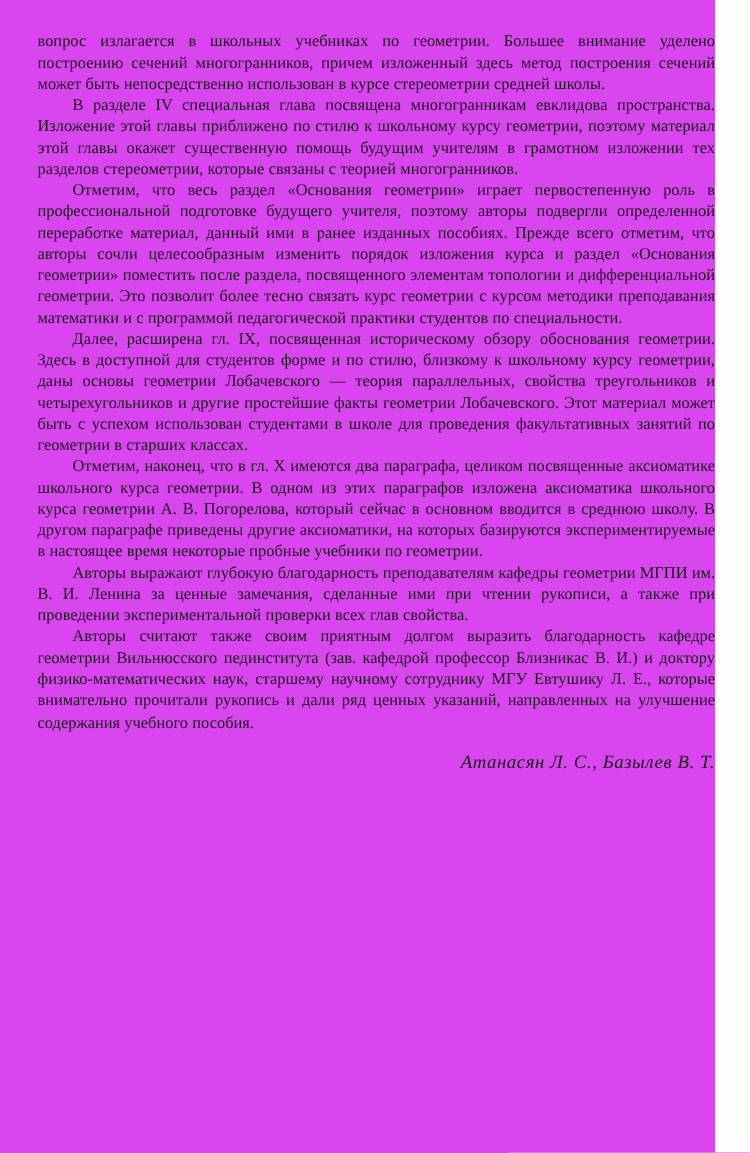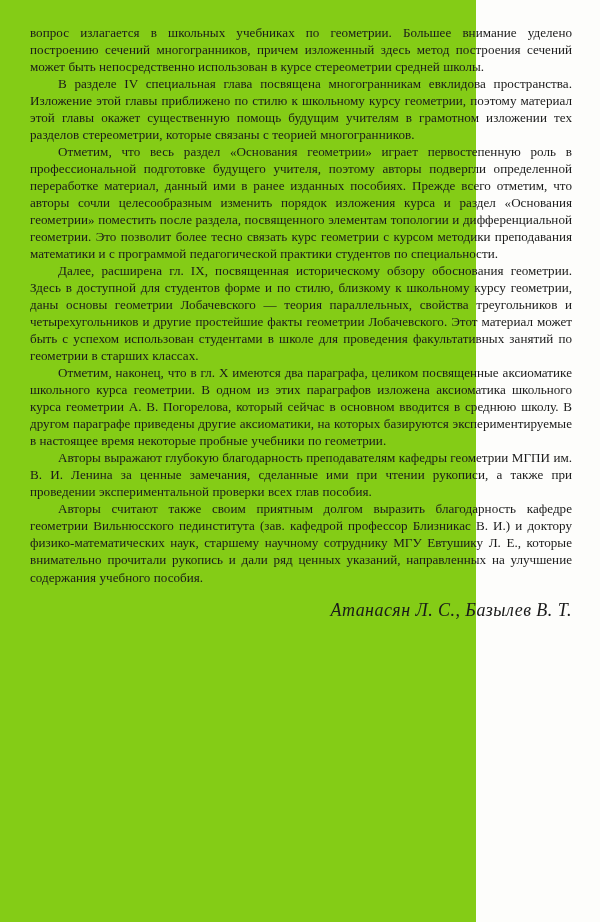--- a/index.html
+++ b/index.html
@@ -11,23 +11,23 @@
     width: 600px;
     height: 922px;
     background: #fdfdfb;
     font-family: "Liberation Serif", "DejaVu Serif", serif;
     color: #1a1a1a;
     overflow: hidden;
   }
 
   .page {
     position: relative;
-    width: 476px;
+    width: 572px;
     height: 922px;
-    background: #84cc16;
+    background: #d946ef;
     box-sizing: border-box;
   }
 
   .text-column {
     position: absolute;
     left: 30px;
     top: 24px;
     width: 542px;
   }
 
@@ -48,21 +48,21 @@
   p.para.no-indent {
     text-indent: 0;
   }
 
   .signature {
     margin: 0;
     padding: 0;
     margin-top: 16px;
     text-align: right;
     font-style: italic;
-    font-size: 18px;
+    font-size: 15px;
     line-height: 17.02px;
     letter-spacing: 0.45px;
     white-space: nowrap;
   }
 
   .blank-area {
     position: absolute;
     left: 0;
     top: 624px;
     width: 600px;
@@ -80,21 +80,21 @@
 
     <p class="para">В разделе IV специальная глава посвящена многогранникам евклидова пространства. Изложение этой главы приближено по стилю к школьному курсу геометрии, поэтому материал этой главы окажет существенную помощь будущим учителям в грамотном изложении тех разделов стереометрии, которые связаны с теорией многогранников.</p>
 
     <p class="para">Отметим, что весь раздел «Основания геометрии» играет первостепенную роль в профессиональной подготовке будущего учителя, поэтому авторы подвергли определенной переработке материал, данный ими в ранее изданных пособиях. Прежде всего отметим, что авторы сочли целесообразным изменить порядок изложения курса и раздел «Основания геометрии» поместить после раздела, посвященного элементам топологии и дифференциальной геометрии. Это позволит более тесно связать курс геометрии с курсом методики преподавания математики и с программой педагогической практики студентов по специальности.</p>
 
     <p class="para">Далее, расширена гл. IX, посвященная историческому обзору обоснования геометрии. Здесь в доступной для студентов форме и по стилю, близкому к школьному курсу геометрии, даны основы геометрии Лобачевского — теория параллельных, свойства треугольников и четырехугольников и другие простейшие факты геометрии Лобачевского. Этот материал может быть с успехом использован студентами в школе для проведения факультативных занятий по геометрии в старших классах.</p>
 
 
     <p class="para">Отметим, наконец, что в гл. X имеются два параграфа, целиком посвященные аксиоматике школьного курса геометрии. В одном из этих параграфов изложена аксиоматика школьного курса геометрии А. В. Погорелова, который сейчас в основном вводится в среднюю школу. В другом параграфе приведены другие аксиоматики, на которых базируются экспериментируемые в настоящее время некоторые пробные учебники по геометрии.</p>
 
-    <p class="para">Авторы выражают глубокую благодарность преподавателям кафедры геометрии МГПИ им. В. И. Ленина за ценные замечания, сделанные ими при чтении рукописи, а также при проведении экспериментальной проверки всех глав пособия.</p>
+    <p class="para">Авторы выражают глубокую благодарность преподавателям кафедры геометрии МГПИ им. В. И. Ленина за ценные замечания, сделанные ими при чтении рукописи, а также при проведении экспериментальной проверки всех глав свойства.</p>
 
     <p class="para">Авторы считают также своим приятным долгом выразить благодарность кафедре геометрии Вильнюсского пединститута (зав. кафедрой профессор Близникас В. И.) и доктору физико-математических наук, старшему научному сотруднику МГУ Евтушику Л. Е., которые внимательно прочитали рукопись и дали ряд ценных указаний, направленных на улучшение содержания учебного пособия.</p>
 
     <p class="signature">Атанасян Л. С., Базылев В. Т.</p>
 
   </div>
 
   <div class="blank-area"></div>
 
 </div>

